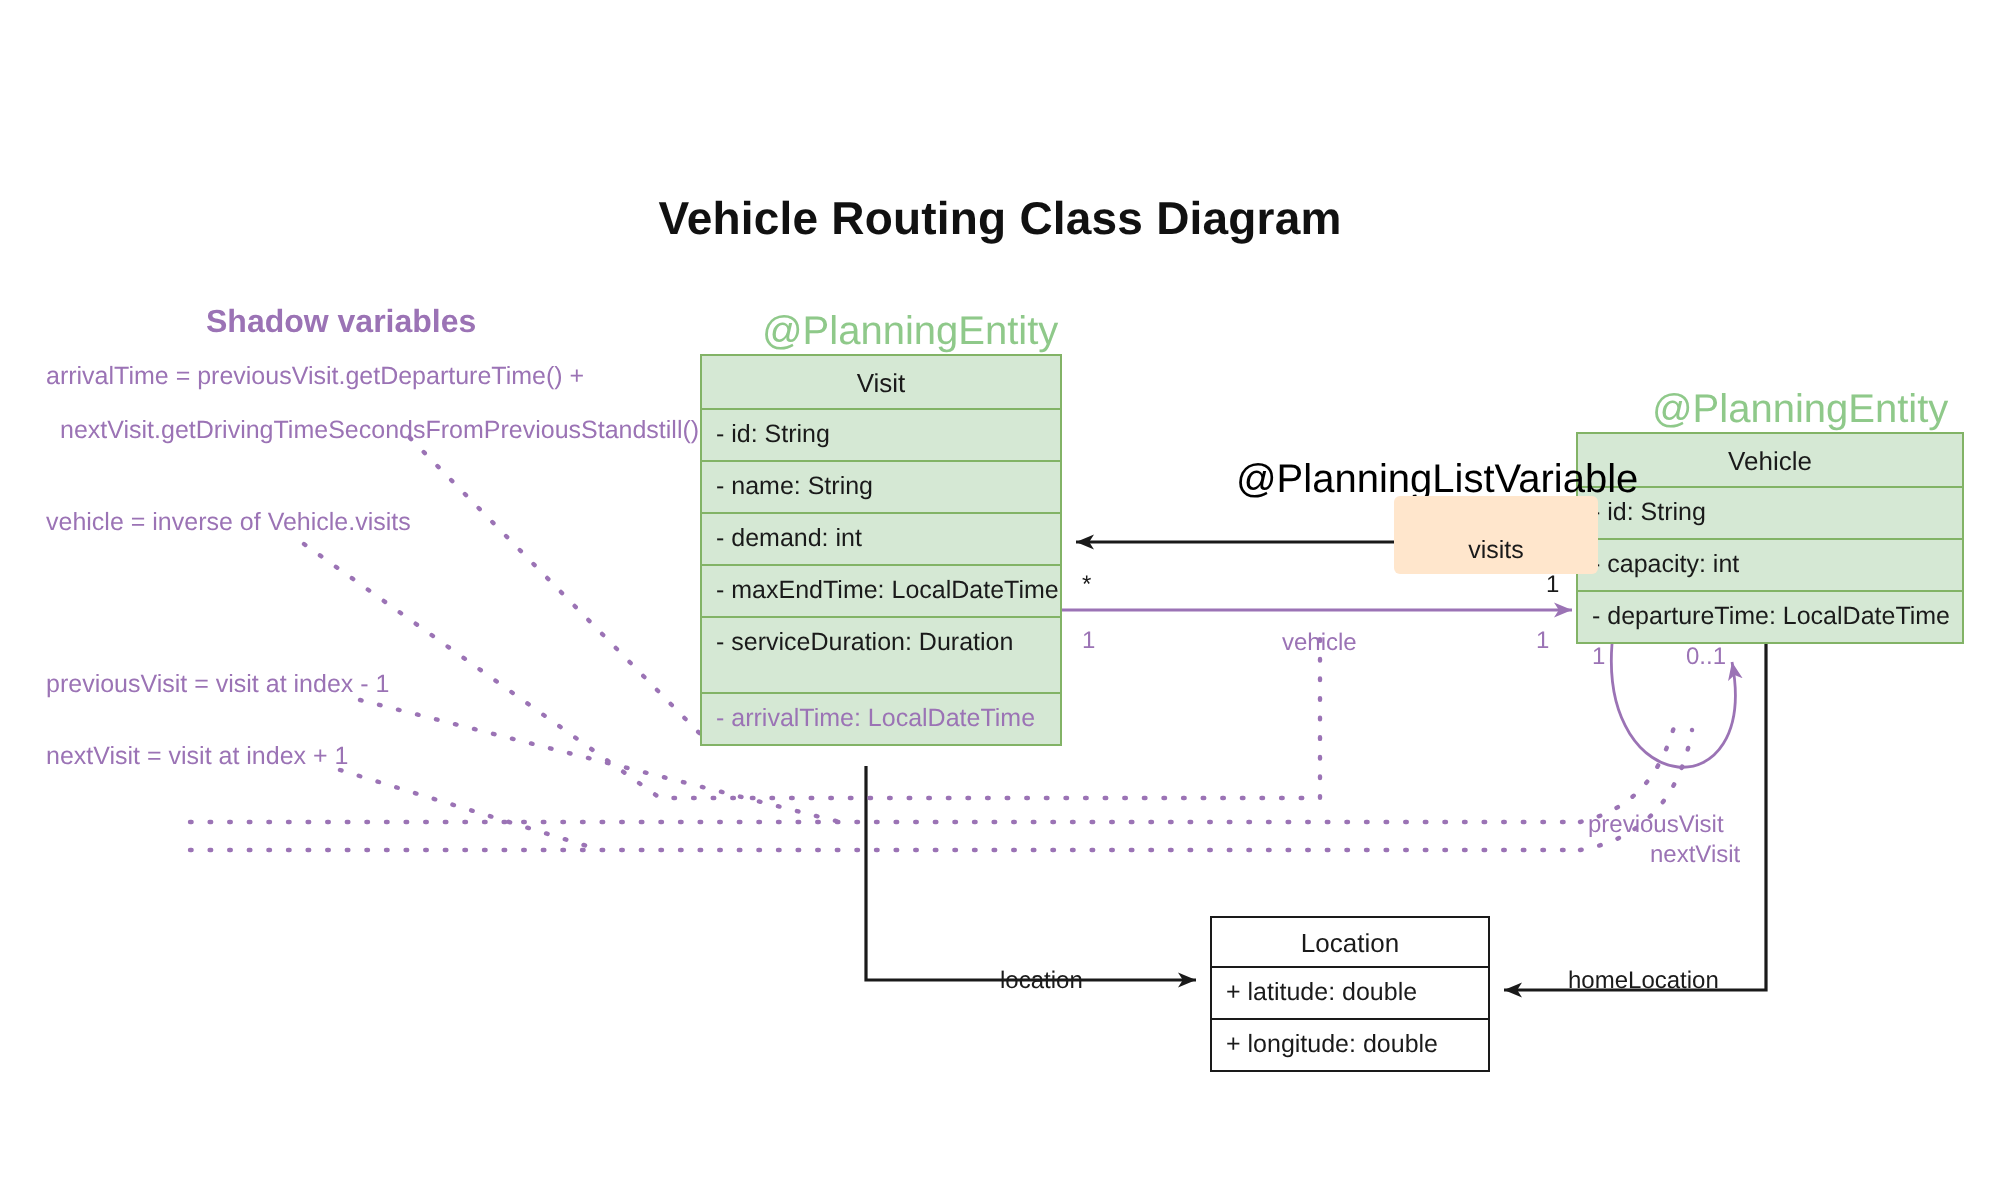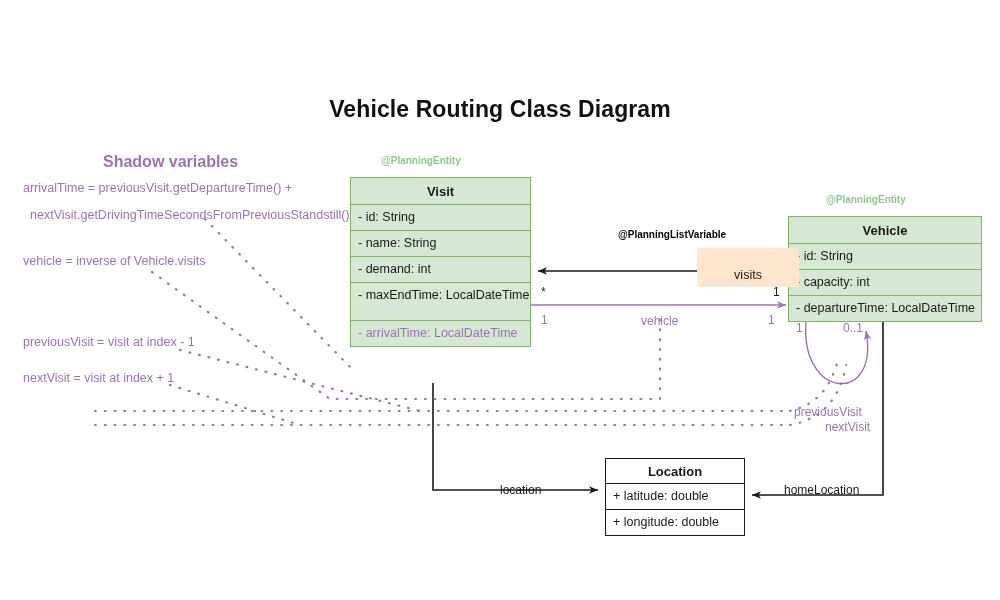--- a/index.html
+++ b/index.html
@@ -29,22 +29,22 @@
     width: 1000px;
     text-align: center;
     font-size: 23px;
     font-weight: bold;
     color: #111111;
     letter-spacing: 0.1px;
   }
 
   
   .stereotype {
-    font-size: 10px;
-    font-weight: bold;
+    font-size: 20px;
+    font-weight: normal;
     white-space: nowrap;
   }
   .stereotype.green { color: #8fc98a; }
   .stereotype.orange { color: #000000; }
 
   .section-title {
     font-size: 16px;
     font-weight: bold;
     color: #9b73b5;
     white-space: nowrap;
@@ -65,21 +65,20 @@
     align-items: center;
     padding-left: 7px;
     color: #1a1a1a;
     white-space: nowrap;
   }
   .uml-class .row.header {
     border-top: none;
     justify-content: center;
     padding-left: 0;
     font-size: 13px;
-    font-weight: bold;
   }
   .uml-class .row.shadow { color: #9b73b5; }
 
   .uml-class.plain {
     border: 1.5px solid #1a1a1a;
     background: #ffffff;
   }
   .uml-class.plain .row {
     border-top: 1.5px solid #1a1a1a;
     color: #1a1a1a;
@@ -189,20 +188,21 @@
 <div class="abs shadow-endlabel" style="left:801px; top:420px;padding-left:24px;">nextVisit</div>
 
 <div class="abs stereotype green" style="left:381px; top:155px;">@PlanningEntity</div>
 
 <div class="abs uml-class" style="left:350px; top:177px; width:181px;">
   <div class="row header" style="height:26px;">Visit</div>
   <div class="row" style="height:26px;">- id: String</div>
   <div class="row" style="height:26px;">- name: String</div>
   <div class="row" style="height:26px;">- demand: int</div>
   <div class="row" style="height:26px;">- maxEndTime: LocalDateTime</div>
+  <div class="row" style="height:26px;">- serviceDuration: Duration</div>
   <div class="row shadow" style="height:26px;margin-top:12px;">- arrivalTime: LocalDateTime</div>
 </div>
 
 <div class="abs stereotype green" style="left:826px; top:194px;">@PlanningEntity</div>
 
 <div class="abs uml-class" style="left:788px; top:216px; width:194px;">
   <div class="row header" style="height:26px;">Vehicle</div>
   <div class="row" style="height:26px;">- id: String</div>
   <div class="row" style="height:26px;">- capacity: int</div>
   <div class="row" style="height:26px;">- departureTime: LocalDateTime</div>

